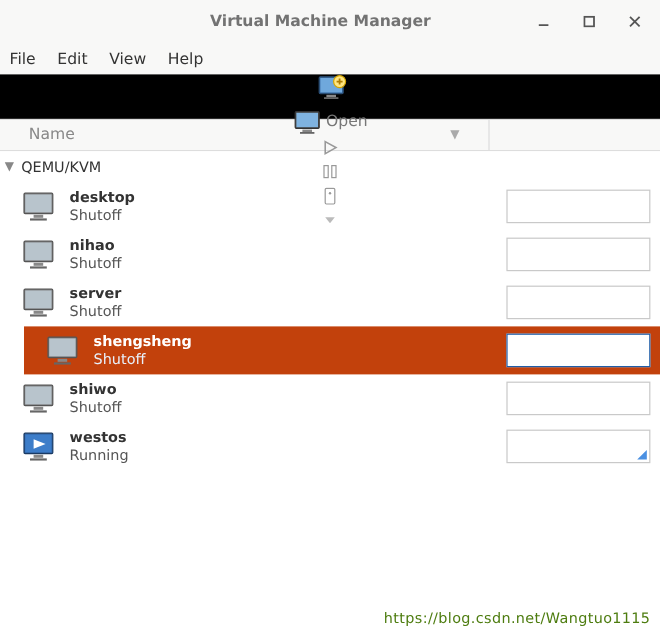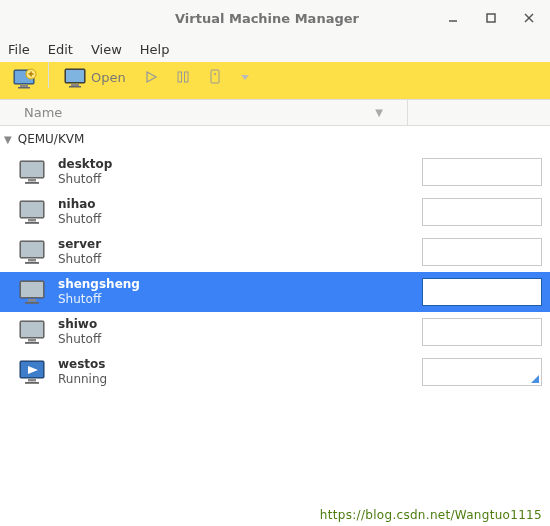--- a/index.html
+++ b/index.html
@@ -36,25 +36,26 @@
       align-items: center;
       gap: 18px;
       padding: 0 8px;
       background: #f8f8f7;
       color: #333;
     }
     .menubar span { cursor: default; }
     .toolbar {
       height: 38px;
       display: flex;
-      align-items: flex-start;
+      align-items: center;
       padding: 0 6px;
       gap: 6px;
-      background: #fde047;
+      background: #000000;
       border-bottom: 1px solid #ddd;
+      flex-direction: column;
     }
     .tb-btn {
       height: 30px;
       display: flex;
       align-items: center;
       padding: 0 6px;
       gap: 6px;
       color: #777;
       border-radius: 3px;
     }
@@ -96,22 +97,23 @@
       font-size: 12px;
     }
     .group-row .tri { color: #888; font-size: 10px; }
     .vm-row {
       display: flex;
       align-items: center;
       height: 40px;
       padding: 0 8px 0 16px;
     }
     .vm-row.selected {
-      background: #3b82f6;
+      background: #c2410c;
       color: #fff;
+      margin-left: 20px;
     }
     .vm-icon { width: 34px; display: flex; justify-content: center; }
     .vm-text { display: flex; flex-direction: column; margin-left: 8px; line-height: 1.25; }
     .vm-name { font-weight: bold; font-size: 12px; }
     .vm-state { font-size: 12px; }
     .vm-row:not(.selected) .vm-state { color: #555; }
     .vm-row.selected .vm-state { color: #e8f0fb; }
     .cpu-cell {
       margin-left: auto;
       width: 120px;

